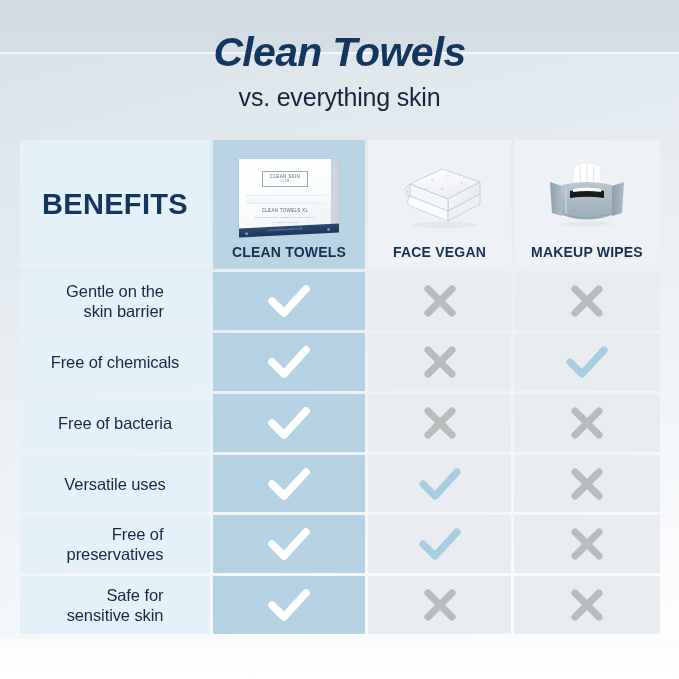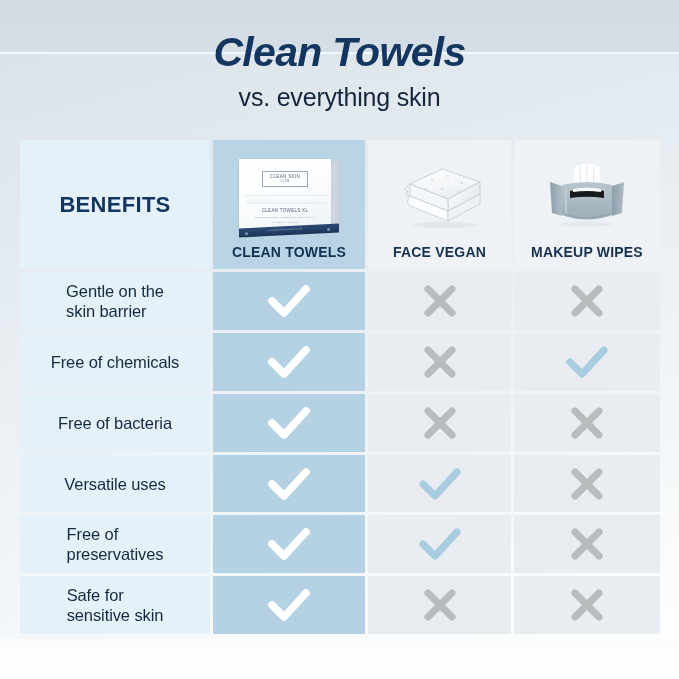--- a/index.html
+++ b/index.html
@@ -95,21 +95,21 @@
   .row-last > .fill { bottom: 0; }
 
   .tint-label   > .fill { background: #e4f1f8; }
   .tint-hero    > .fill { background: #b4d2e3; }
   .tint-plain   > .fill { background: #e9edf1; }
   .tint-heroHdr > .fill { background: #b9d4e4; }
   .tint-plainHdr> .fill { background: #eef1f5; }
 
   
   #benefits {
-    font-size: 22px;
+    font-size: 29px;
     font-weight: bold;
     color: #12365f;
     letter-spacing: 0.3px;
   }
 
   
   .colhead {
     flex-direction: column;
     justify-content: flex-start;
     padding-top: 8px;
@@ -128,21 +128,21 @@
     color: #15314f;
     letter-spacing: 0.2px;
     white-space: nowrap;
     padding-bottom: 9px;
   }
 
   
   .rowlabel {
     font-size: 16.5px;
     color: #142a42;
-    text-align: left;
+    text-align: right;
     line-height: 20px;
     letter-spacing: -0.1px;
     padding: 0 8px;
   }
 
   
   .mark { display: block; }
 
   
   .box-art { position: relative; width: 104px; height: 78px; }

